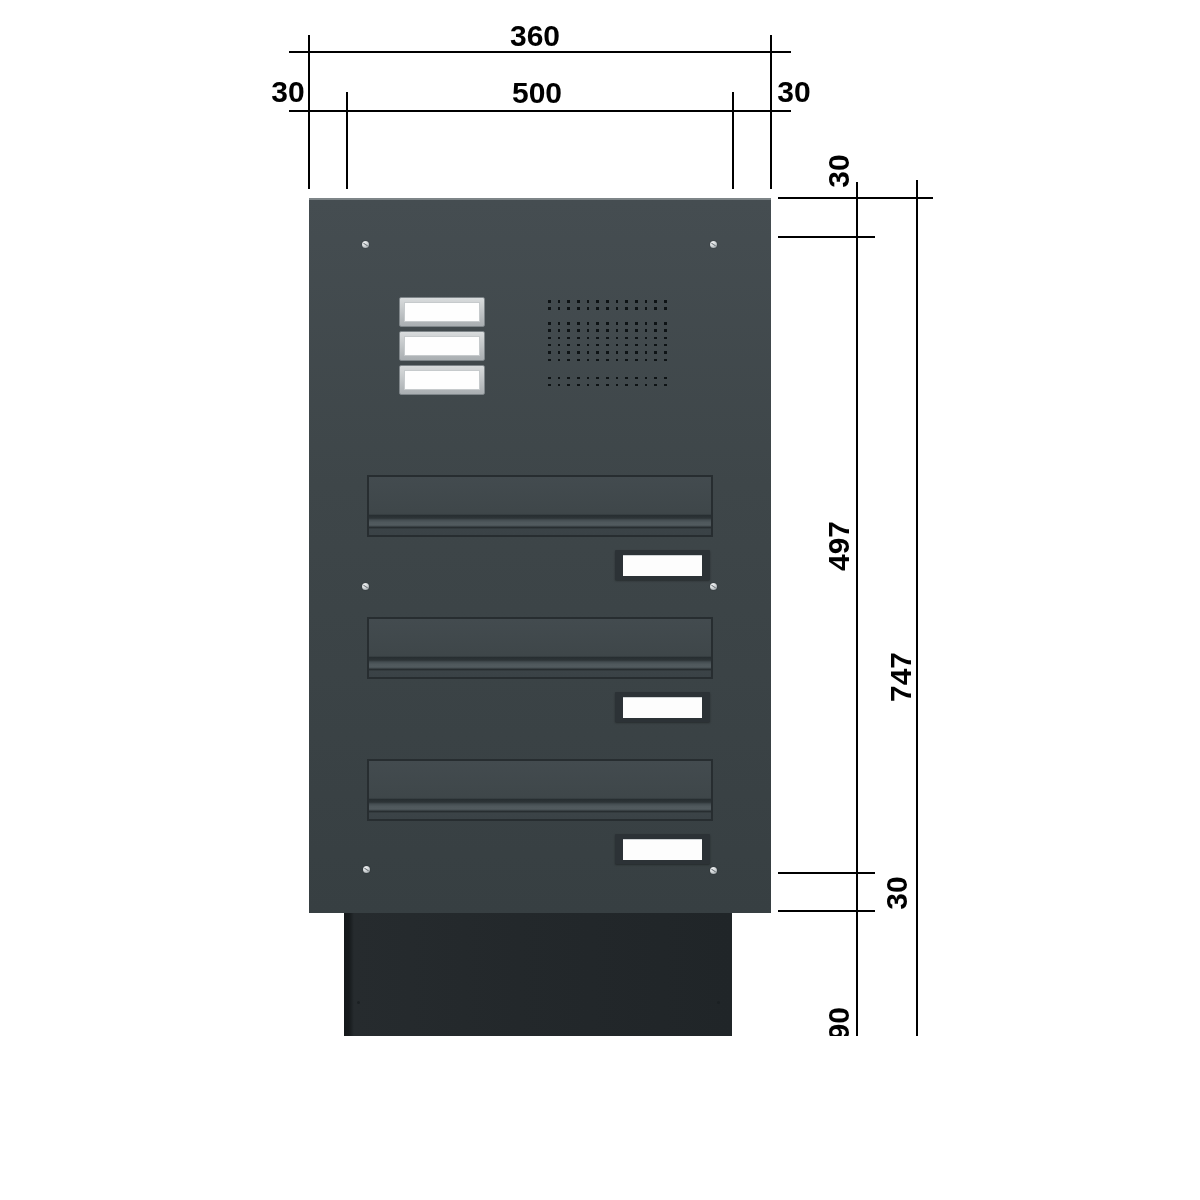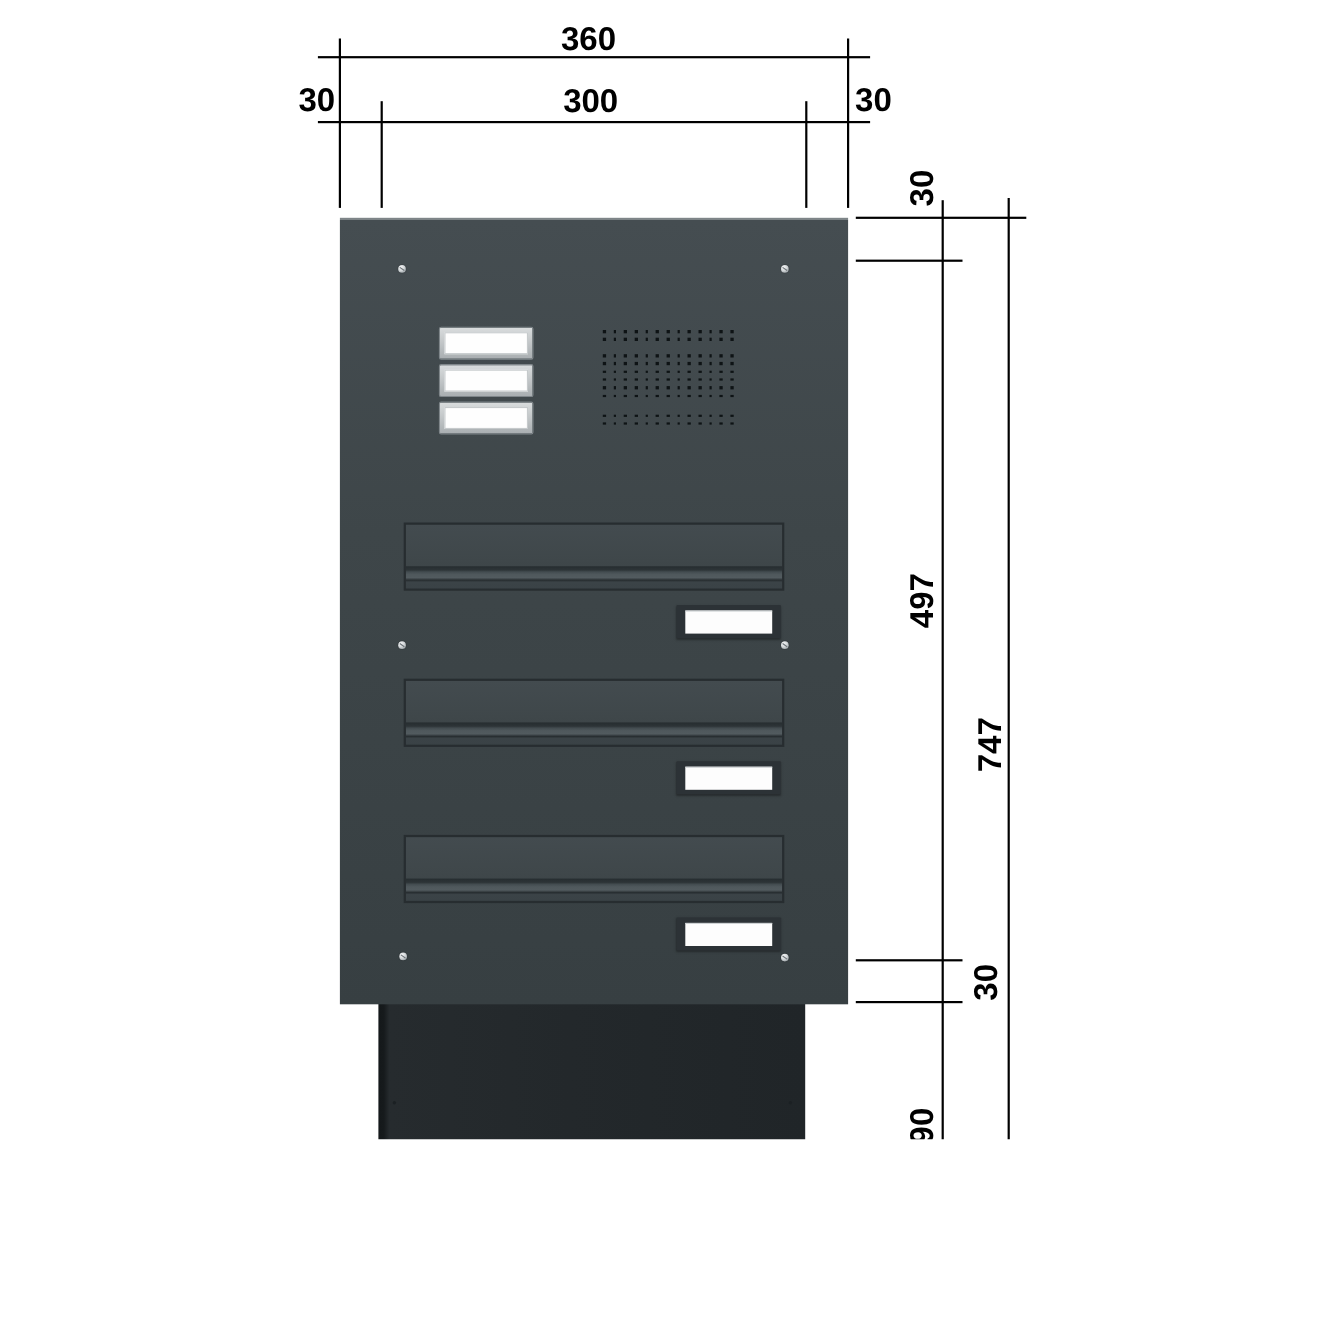--- a/index.html
+++ b/index.html
@@ -78,21 +78,21 @@
 
   <div class="dline" style="left:289px; top:51px;  width:502px; height:2px;"></div>
   <div class="dline" style="left:289px; top:110px; width:502px; height:2px;"></div>
   <div class="dline" style="left:308px; top:35px;  width:2px; height:154px;"></div>
   <div class="dline" style="left:346px; top:92px;  width:2px; height:97px;"></div>
   <div class="dline" style="left:732px; top:92px;  width:2px; height:97px;"></div>
   <div class="dline" style="left:770px; top:35px;  width:2px; height:154px;"></div>
 
   <div class="dim-label" style="left:535px; top:36px;">360</div>
   <div class="dim-label" style="left:288px; top:92px;">30</div>
-  <div class="dim-label" style="left:537px; top:93px;">300</div>
+  <div class="dim-label" style="left:537px; top:93px;">500</div>
   <div class="dim-label" style="left:794px; top:92px;">30</div>
 
   <div class="dline" style="left:856px; top:182px; width:2px; height:990px;"></div>
   <div class="dline" style="left:916px; top:180px; width:2px; height:992px;"></div>
   <div class="dline" style="left:778px; top:197px;  width:155px; height:2px;"></div>
   <div class="dline" style="left:778px; top:236px;  width:97px;  height:2px;"></div>
   <div class="dline" style="left:778px; top:872px;  width:97px;  height:2px;"></div>
   <div class="dline" style="left:778px; top:910px;  width:97px;  height:2px;"></div>
   <div class="dline" style="left:778px; top:1156px; width:155px; height:2px;"></div>
 

